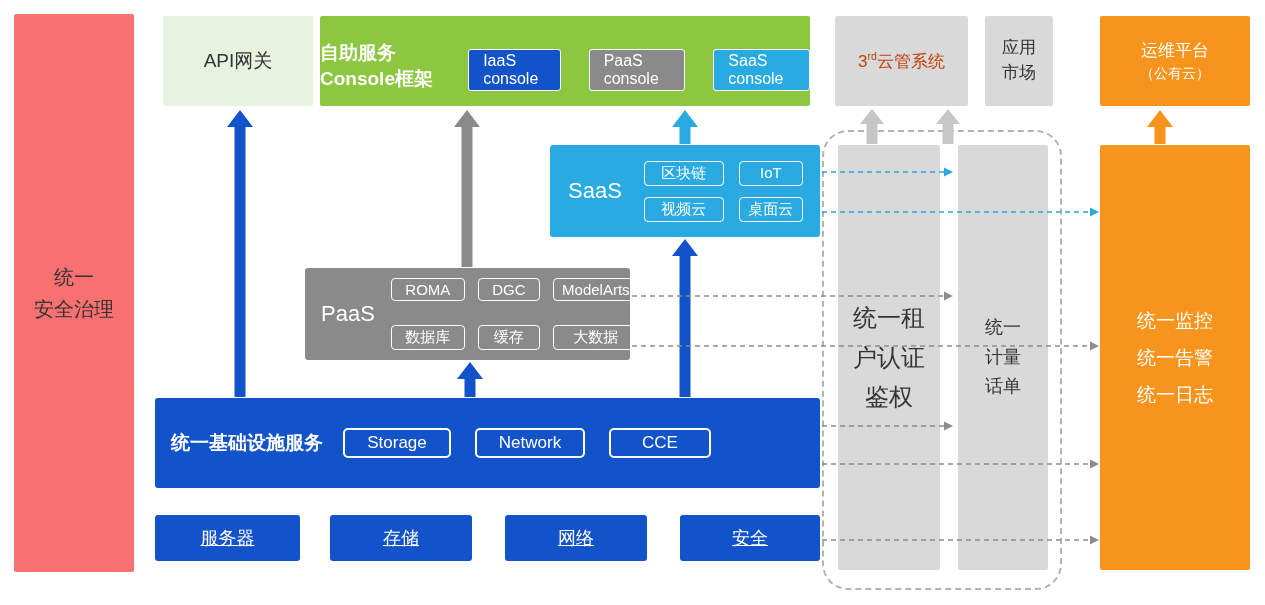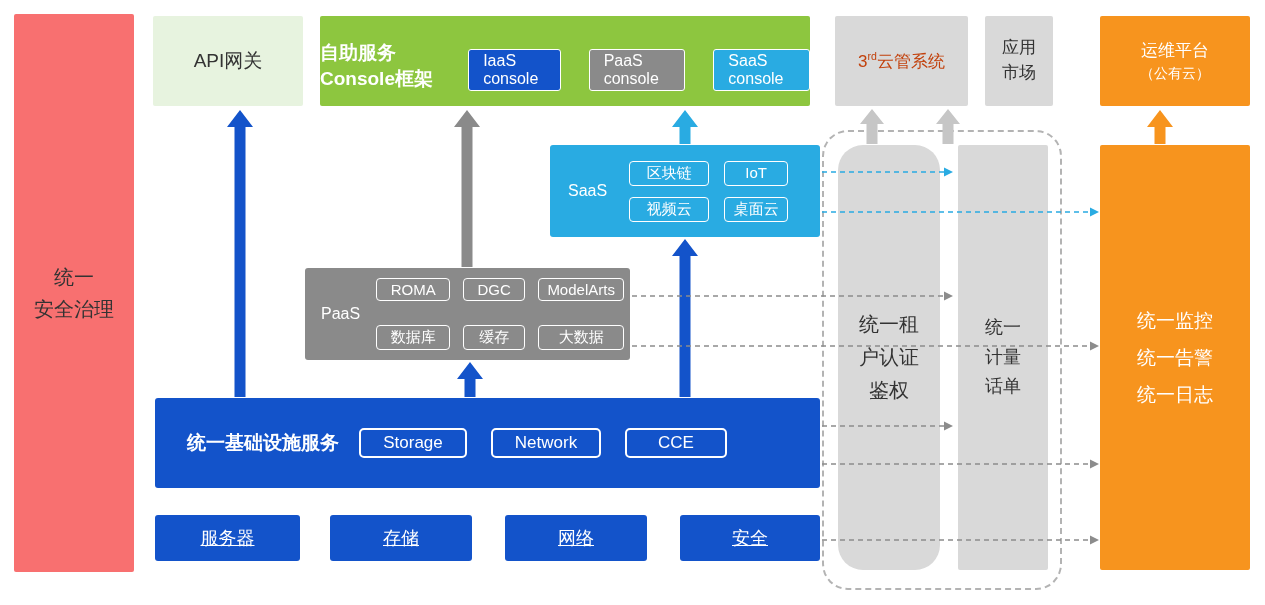--- a/index.html
+++ b/index.html
@@ -11,58 +11,58 @@
     position:absolute; box-sizing:border-box;
     display:flex; align-items:center; justify-content:center;
     border-radius:2px;
   }
   .multiline { white-space:pre-line; text-align:center; }
 
   
   .security { left:14px; top:14px; width:120px; height:558px; background:var(--red); color:#333; font-size:20px; line-height:1.6; }
 
   
-  .api { left:153px; top:16px; width:150px; height:90px; background:var(--green-light); color:#333; font-size:19px; }
+  .api { left:163px; top:16px; width:150px; height:90px; background:var(--green-light); color:#333; font-size:19px; }
   .console { left:320px; top:16px; width:490px; height:90px; background:var(--green); flex-direction:row; justify-content:flex-start; padding-top:9px; }
   .console-title { color:#fff; font-weight:bold; font-size:19px; }
   .console-items { display:flex; gap:28px; margin-top:9px; }
   .console-chip { color:#fff; font-size:16px; padding:2px 14px; border:1.5px solid #fff; border-radius:3px; }
   .chip-iaas { background:var(--blue); }
   .chip-paas { background:var(--gray); }
   .chip-saas { background:var(--cyan); }
   .cloud3 { left:835px; top:16px; width:133px; height:90px; background:var(--gray-light); color:#c2410c; font-size:17px; }
   .sup { font-size:0.62em; vertical-align:super; }
   .market { left:985px; top:16px; width:68px; height:90px; background:var(--gray-light); color:#333; font-size:17px; line-height:1.5;font-family:Liberation Mono, monospace; }
   .ops { left:1100px; top:16px; width:150px; height:90px; background:var(--orange); color:#fff; flex-direction:column; }
   .ops-line1 { font-size:17px; }
   .ops-line2 { font-size:14px; margin-top:3px; }
 
   
   .saas-box { left:550px; top:145px; width:270px; height:92px; background:var(--cyan); justify-content:flex-start; padding-left:18px; gap:22px; border-radius:3px; }
   .paas-box { left:305px; top:268px; width:325px; height:92px; background:var(--gray); justify-content:flex-start; padding-left:16px; gap:16px; border-radius:3px; }
-  .section-label { color:#fff; font-size:16px; }
+  .section-label { color:#fff; font-size:22px; }
   .chip { border:1.5px solid #fff; border-radius:4px; color:#fff; font-size:15px; text-align:center; padding:2px 4px; box-sizing:border-box; }
   .saas-grid { display:grid; grid-template-columns:80px 64px; gap:11px 15px; }
   .paas-grid { display:grid; grid-template-columns:74px 62px 86px; gap:24px 13px; }
 
   
-  .infra-box { left:155px; top:398px; width:665px; height:90px; background:var(--blue); justify-content:flex-start; padding:0 32px; gap:20px; border-radius:3px; }
+  .infra-box { left:155px; top:398px; width:665px; height:90px; background:var(--blue); justify-content:flex-start; padding:0 16px; gap:20px; border-radius:3px; }
   .infra-label { color:#fff; font-weight:bold; font-size:19px; white-space:nowrap; }
   .infra-chips { display:flex; gap:24px; }
   .infra-chip { border:2px solid #fff; border-radius:5px; color:#fff; font-size:17px; padding:3px 0; text-align:center; }
   .w-compute { width:112px; } .w-storage { width:104px; } .w-network { width:106px; } .w-cce { width:98px; }
 
   
   .res { top:515px; height:46px; background:var(--blue); color:#fff; font-size:18px; border-radius:3px;text-decoration:underline; }
   .res1 { left:155px; width:145px; } .res2 { left:330px; width:142px; }
   .res3 { left:505px; width:142px; } .res4 { left:680px; width:140px; }
 
   
   .dashed-wrap { left:822px; top:130px; width:240px; height:460px; border:2px dashed #b3b3b3; border-radius:26px; background:transparent; }
-  .rail1 { left:838px; top:145px; width:102px; height:425px; background:var(--gray-light); color:#333; font-size:20px; line-height:1.65;border-radius:25px; }
+  .rail1 { left:838px; top:145px; width:102px; height:425px; background:var(--gray-light); color:#333; font-size:24px; line-height:1.65; }
   .rail2 { left:958px; top:145px; width:90px; height:425px; background:var(--gray-light); color:#333; font-size:18px; line-height:1.65; }
   .monitor { left:1100px; top:145px; width:150px; height:425px; background:var(--orange); color:#fff; font-size:19px; line-height:1.95; }
 
   .overlay { position:absolute; left:0; top:0; z-index:5; pointer-events:none; }
   .box { z-index:1; }
 </style>
 </head>
 <body>
 
 <div class="stage">

